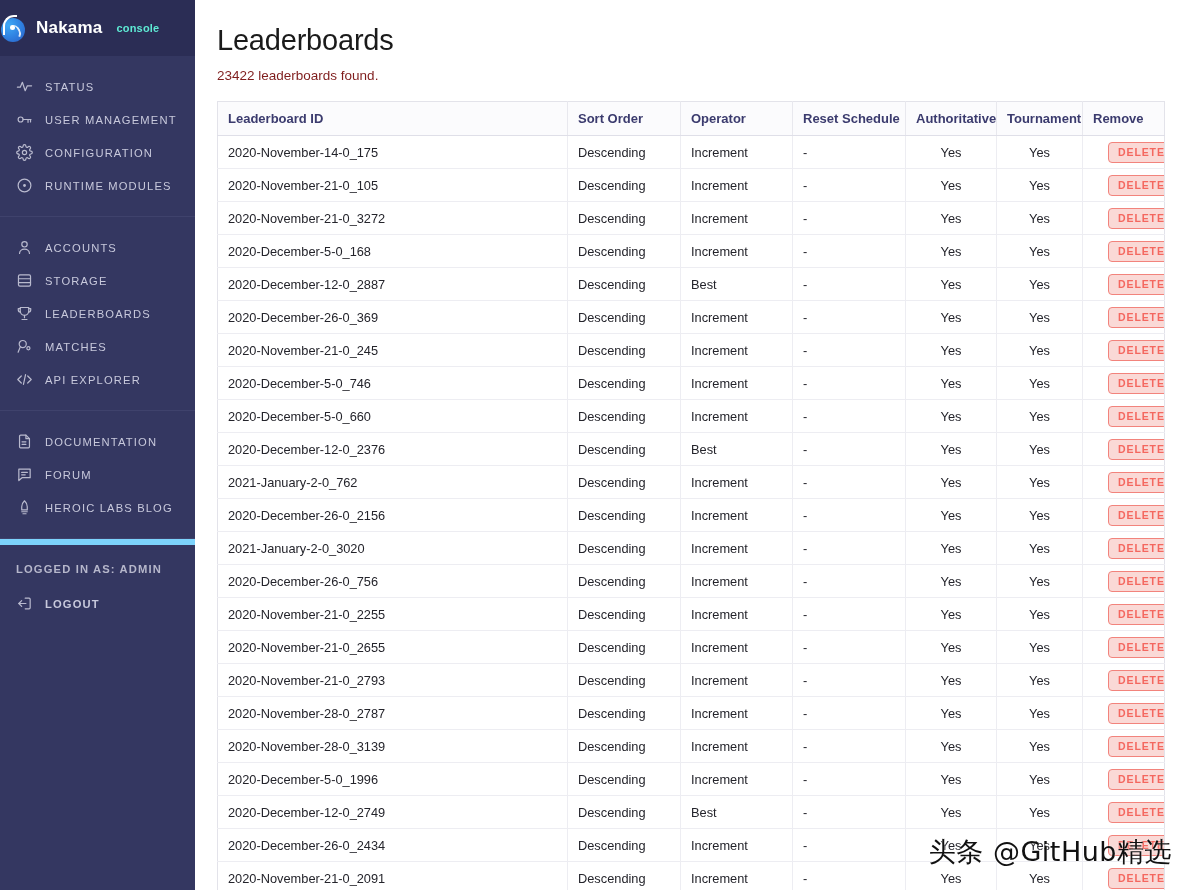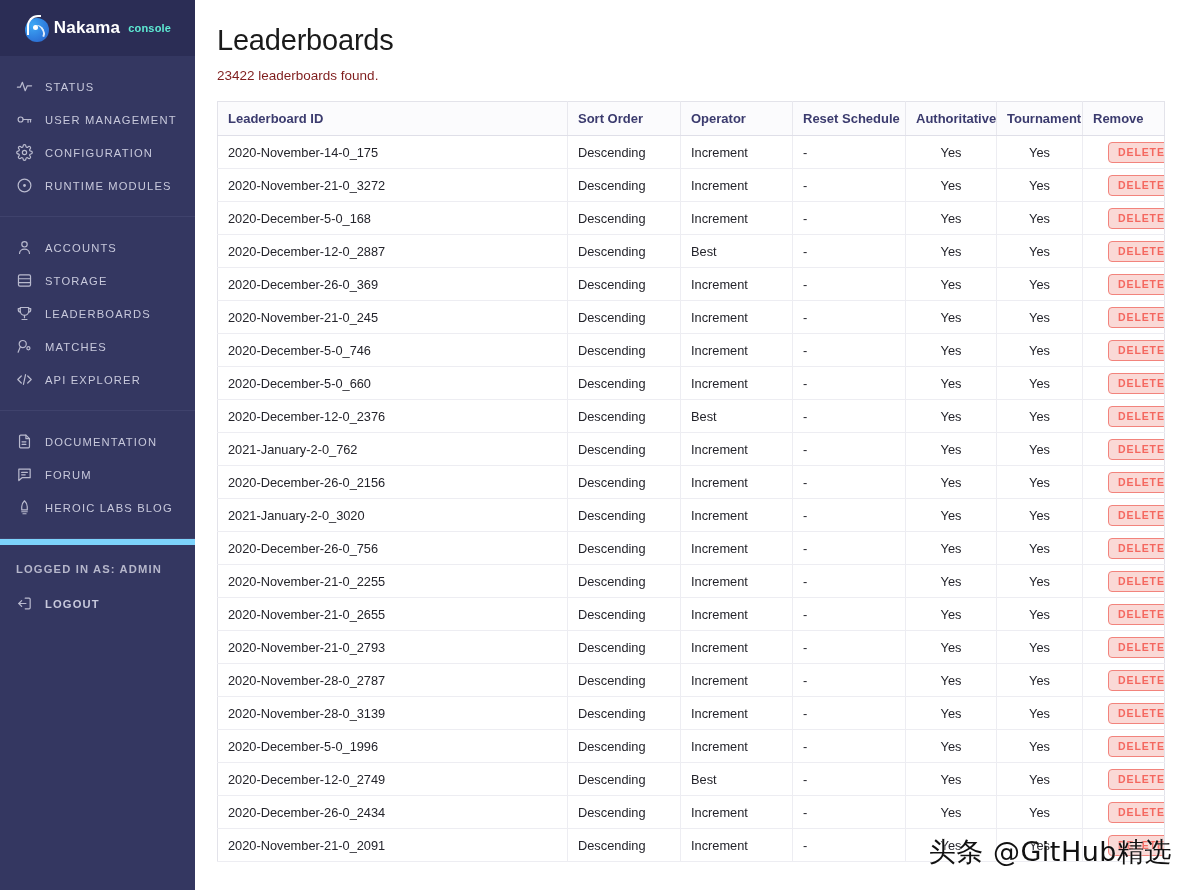--- a/index.html
+++ b/index.html
@@ -31,22 +31,21 @@
     flex-direction: column;
     overflow: hidden;
   }
 
   .brand {
     height: 56px;
     min-height: 56px;
     background: #2b2d55;
     display: flex;
     align-items: center;
-    gap: 3px;
-    justify-content: center;
+    gap: 9px;
   }
   .brand-logo {
     width: 27px;
     height: 27px;
     position: relative;
     flex-shrink: 0;
   }
   .brand-logo .disc {
     position: absolute;
     left: 1px; top: 3px;
@@ -441,20 +440,29 @@
           <tr>
             <td>2020-November-14-0_175</td>
             <td>Descending</td>
             <td>Increment</td>
             <td>-</td>
             <td class="ctr">Yes</td>
             <td class="ctr">Yes</td>
             <td class="cell-remove"><button class="btn-delete">DELETE</button></td>
           </tr>
           <tr>
+            <td>2020-November-21-0_105</td>
+            <td>Descending</td>
+            <td>Increment</td>
+            <td>-</td>
+            <td class="ctr">Yes</td>
+            <td class="ctr">Yes</td>
+            <td class="cell-remove"><button class="btn-delete">DELETE</button></td>
+          </tr>
+          <tr>
             <td>2020-November-21-0_3272</td>
             <td>Descending</td>
             <td>Increment</td>
             <td>-</td>
             <td class="ctr">Yes</td>
             <td class="ctr">Yes</td>
             <td class="cell-remove"><button class="btn-delete">DELETE</button></td>
           </tr>
           <tr>
             <td>2020-December-5-0_168</td>

